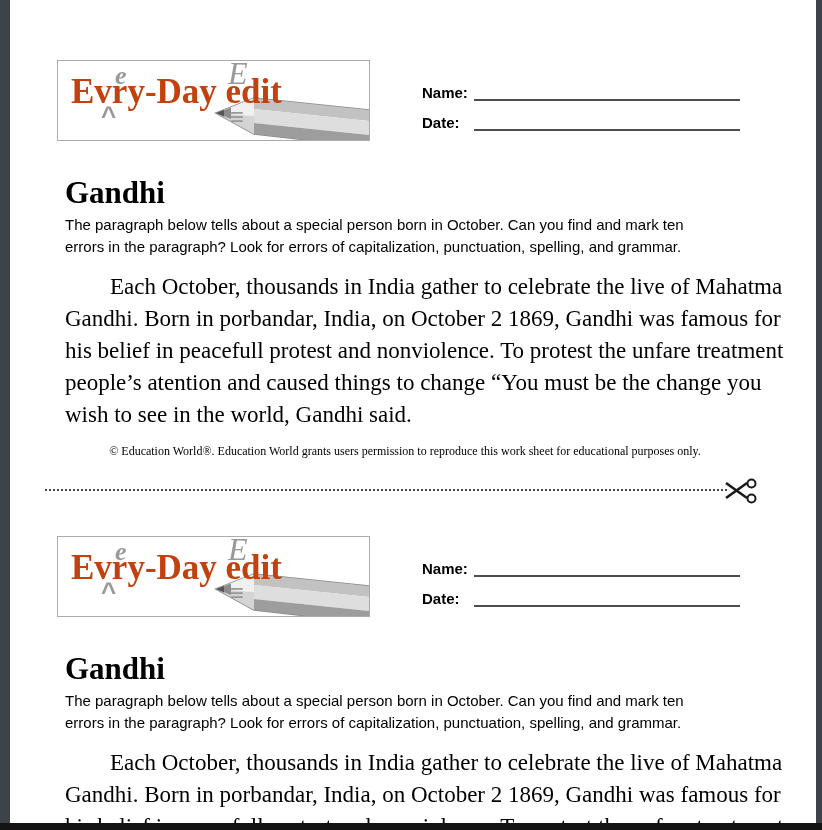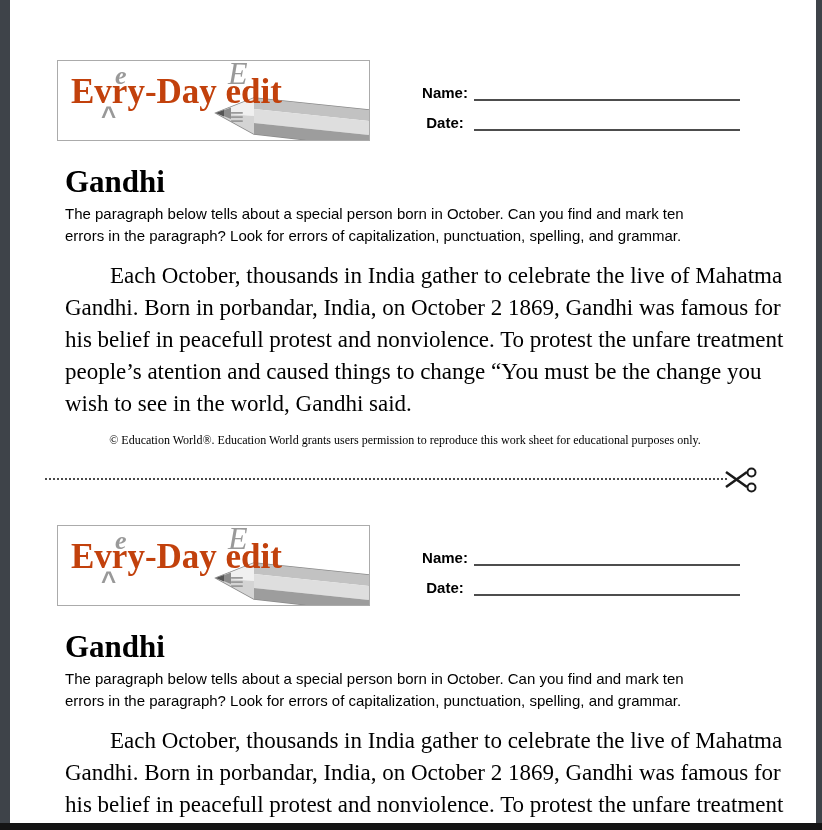--- a/index.html
+++ b/index.html
@@ -33,27 +33,27 @@
     font-family:"Liberation Serif", serif; font-weight:bold;
     font-size:35px; line-height:1; color:#c2410c; white-space:nowrap;
   }
   .mark { position:absolute; color:#999; z-index:2; line-height:1; }
   .mark-insert-e { left:57px; top:2px; font-family:"Liberation Serif", serif; font-style:italic; font-weight:bold; font-size:26px; }
   .mark-caret    { left:43px; top:42px; font-weight:bold; font-size:26px; }
   .mark-capital-e{ left:170px; top:-4px; font-family:"Liberation Serif", serif; font-style:italic; font-size:32px; }
   .mark-underline{ left:172px; top:44px; font-weight:bold; font-size:24px; letter-spacing:1px; }
   .pencil-svg { position:absolute; left:0; top:0; width:311px; height:79px; z-index:1; }
 
-  .fields { margin-left:52px; padding-top:24px; width:318px;text-align:center; }
+  .fields { margin-left:52px; padding-top:24px; width:318px; }
   .field-row { display:flex; align-items:flex-end; margin-bottom:13px; }
   .field-label { font-weight:bold; font-size:15px; flex:none; width:46px; }
   .field-line { flex:1; margin-left:6px; height:15px; border-bottom:2px solid #4d4d4d; }
 
   .ws-title {
-    margin:21px 0 0 55px;
+    margin:32px 0 0 55px;
     font-family:"Liberation Serif", serif; font-weight:bold;
     font-size:31px; line-height:34px;
   }
   .ws-instructions { margin:4px 0 0 55px; font-size:15px; line-height:22px; }
   .ws-instructions div { white-space:nowrap; }
 
   .ws-paragraph {
     margin:13px 0 0 55px;
     font-family:"Liberation Serif", serif;
     font-size:23px; line-height:32px;

